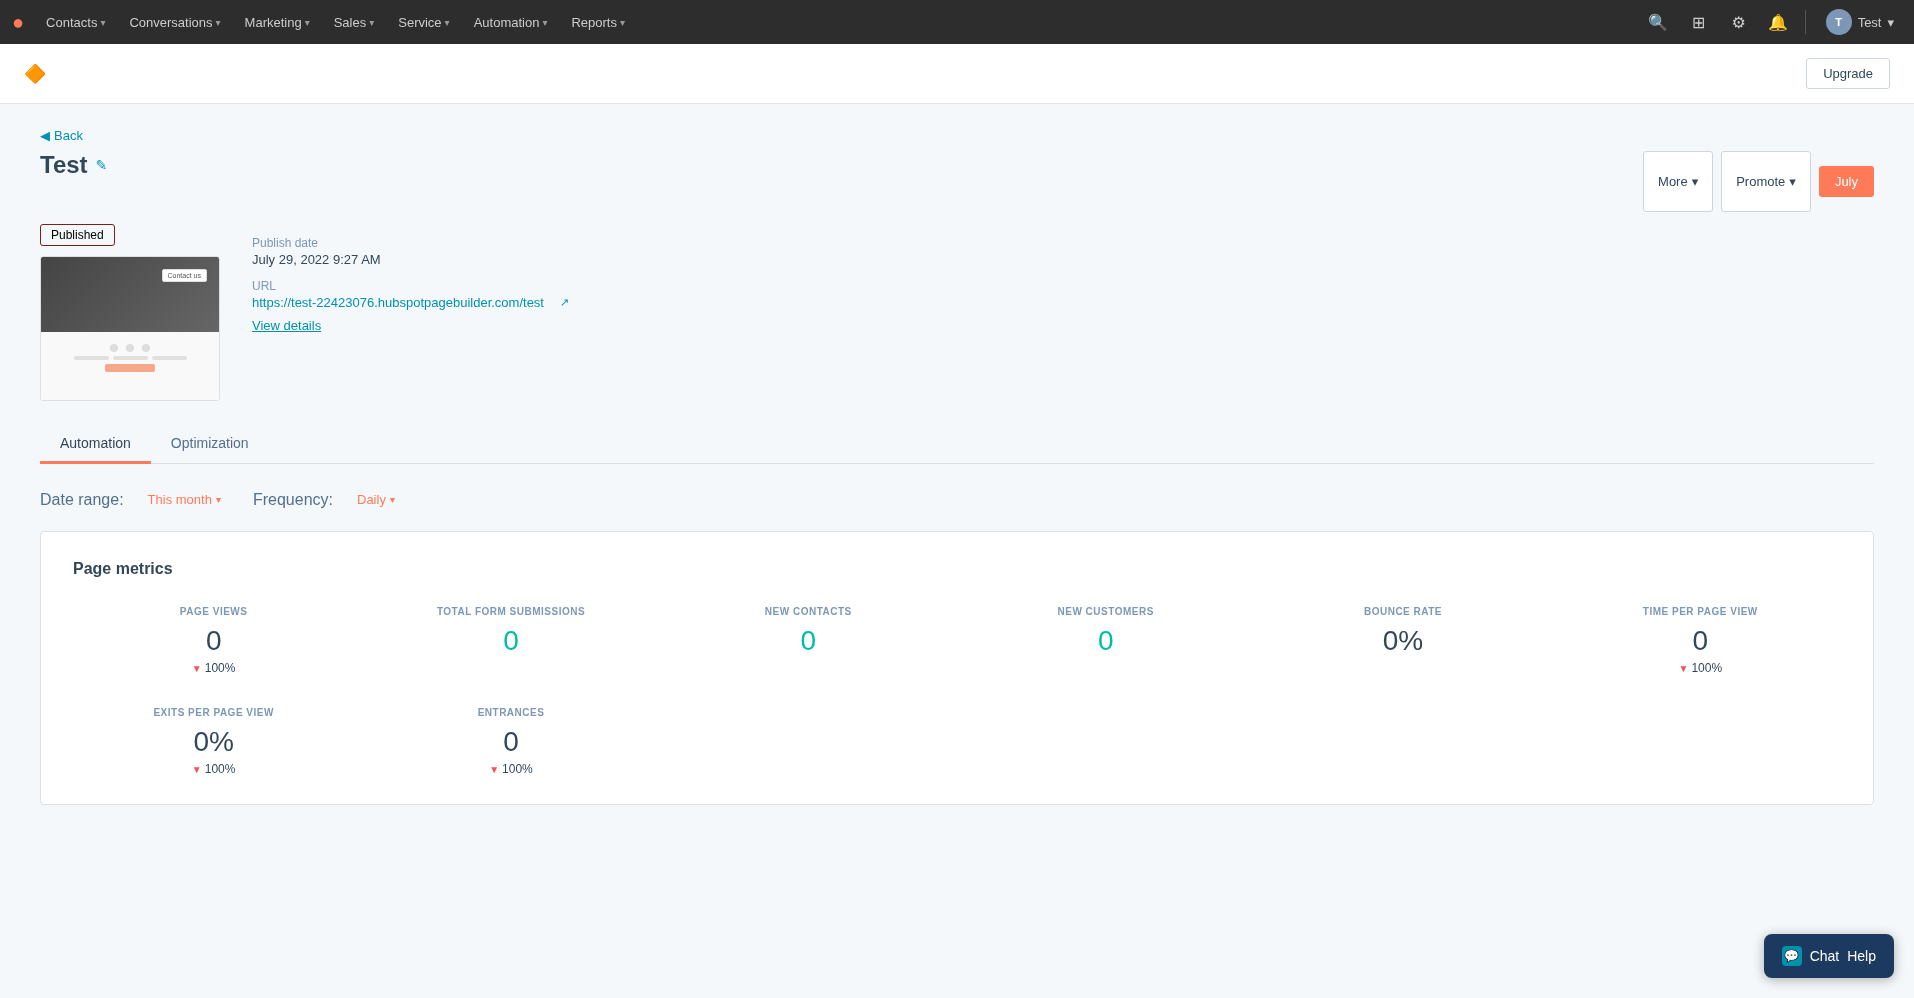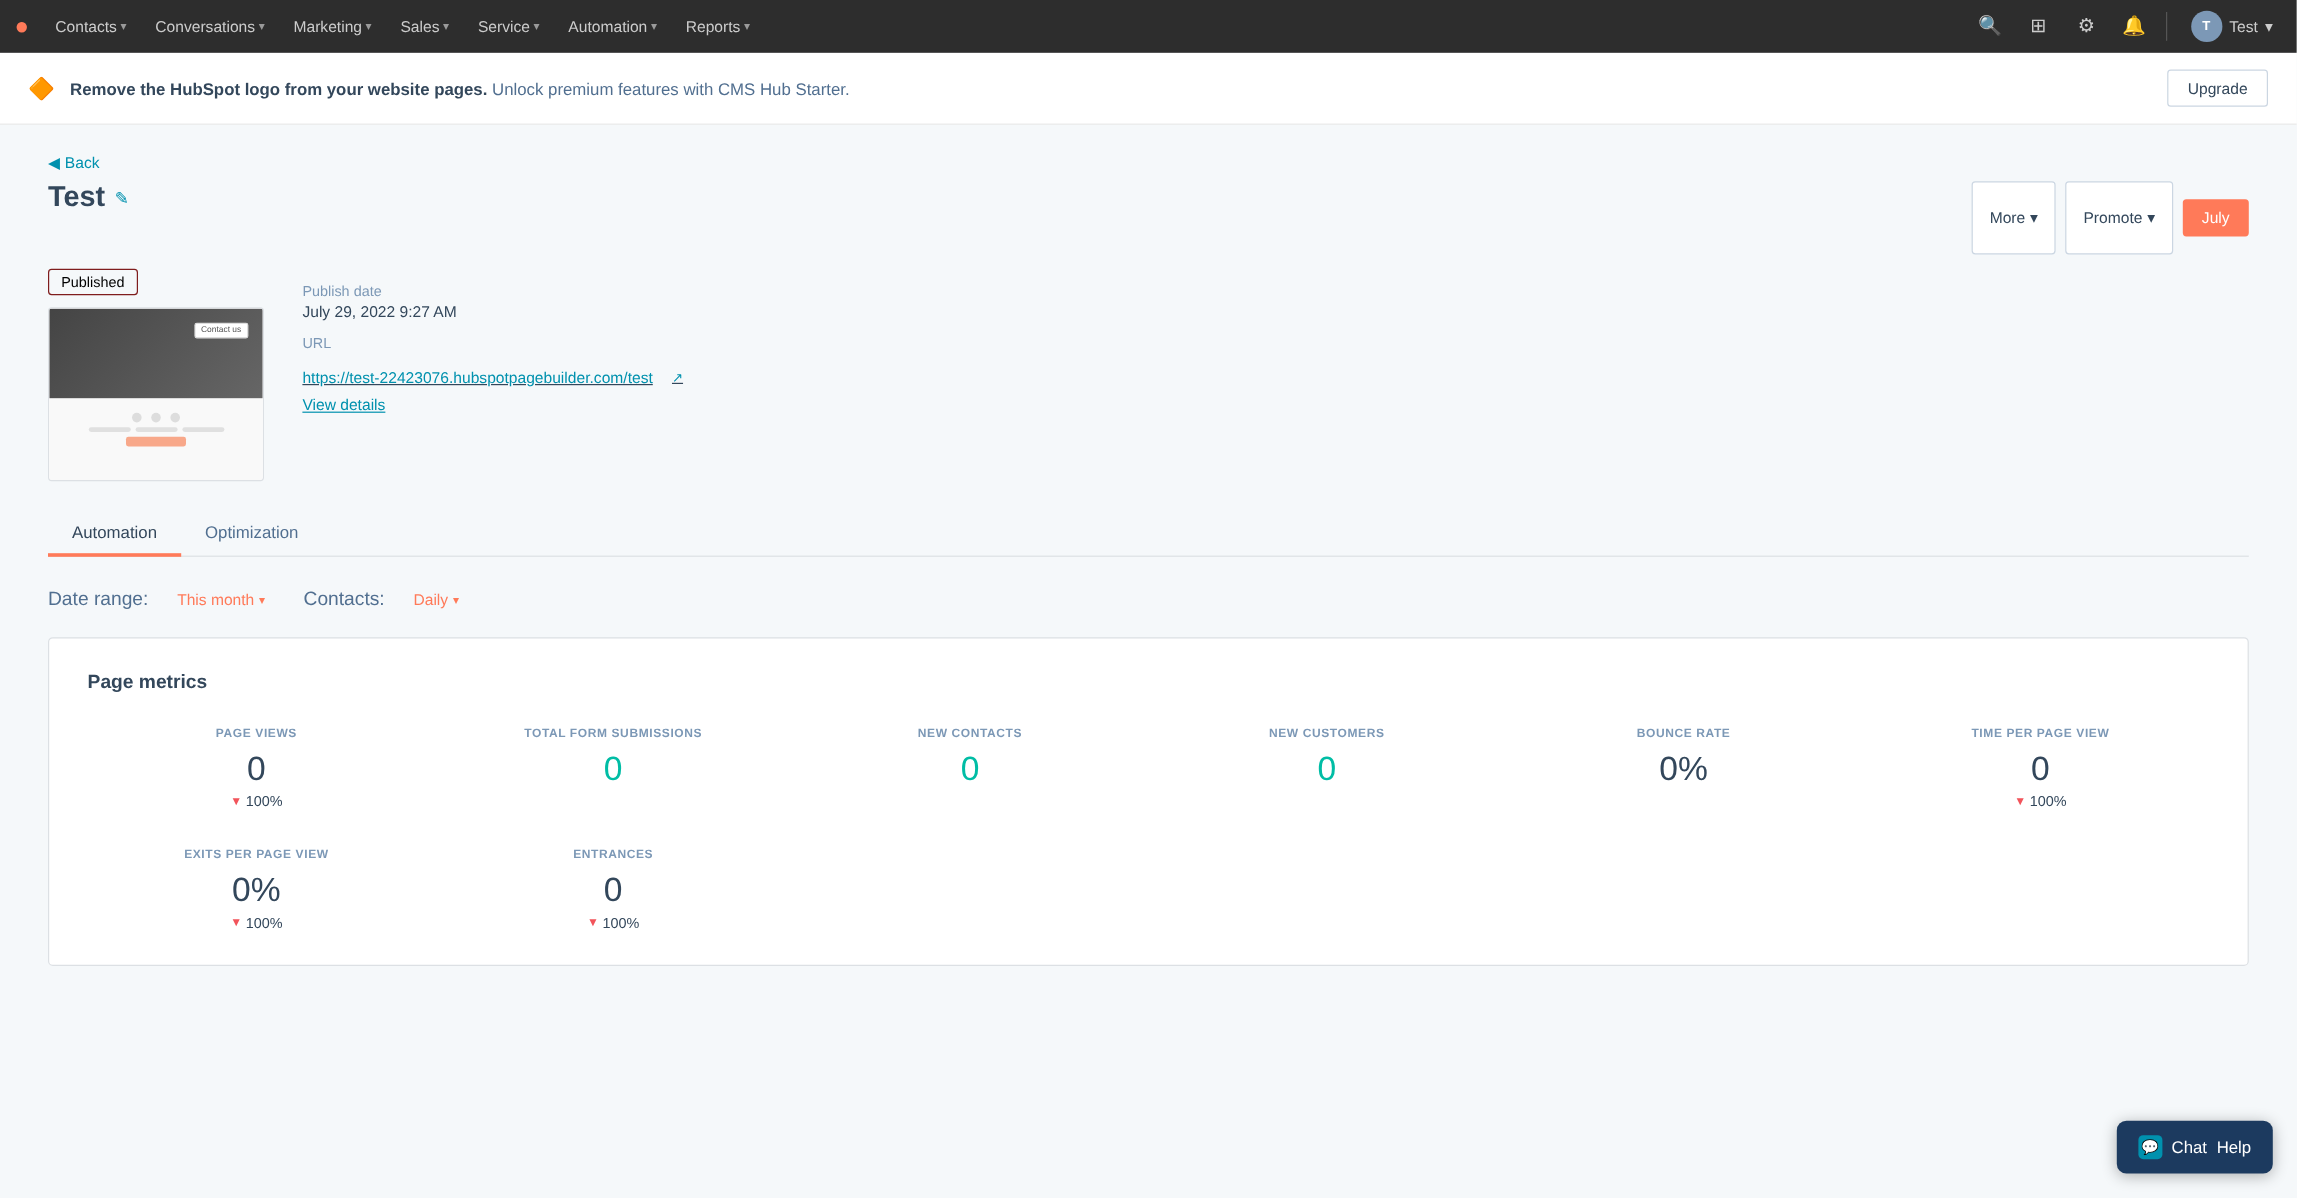--- a/index.html
+++ b/index.html
@@ -405,24 +405,20 @@
     <div class="nav-user">
       <div class="avatar">T</div>
       <span>Test</span>
       <span class="caret">▾</span>
     </div>
   </div>
 </nav>
 
 <div class="banner">
   <span class="banner-icon">🔶</span>
-  <span class="banner-text">
-    <strong>Remove the HubSpot logo from your website pages.</strong>
-    <span> Unlock premium features with CMS Hub Starter.</span>
-  </span>
   <button class="banner-upgrade">Upgrade</button>
 </div>
 
 <div class="main-content">
 
   <div class="back-link">
     <span>◀</span>
     <span>Back</span>
   </div>
 
@@ -468,21 +464,21 @@
           </div>
         </div>
       </div>
     </div>
 
     <div class="page-meta">
       <div class="meta-label">Publish date</div>
       <div class="meta-value">July 29, 2022 9:27 AM</div>
 
       <div class="meta-label" style="margin-top:12px;">URL</div>
-      <div style="display:flex; align-items:center; gap:16px; margin-top:14px;text-decoration:underline;">
+      <div style="display:flex; align-items:center; gap:16px; margin-top:2px;">
         <a class="meta-link" href="#">https://test-22423076.hubspotpagebuilder.com/test</a>
         <span style="color:#0091ae; font-size:11px;">↗</span>
       </div>
 
       <a class="view-details" href="#">View details</a>
     </div>
   </div>
 
   <div class="tabs">
     <div class="tab active">
@@ -492,21 +488,21 @@
       <span>Optimization</span>
     </div>
   </div>
 
   <div class="filters">
     <span class="filter-label">Date range:</span>
     <div class="filter-select">
       <span>This month</span>
       <span class="caret">▾</span>
     </div>
-    <span class="filter-label" style="margin-left:8px;">Contacts:</span>
+    <span class="filter-label" style="margin-left:8px;">Frequency:</span>
     <div class="filter-select">
       <span>Daily</span>
       <span class="caret">▾</span>
     </div>
   </div>
 
   <div class="metrics-card">
     <div class="metrics-title">Page metrics</div>
 
     <div class="metrics-grid">

